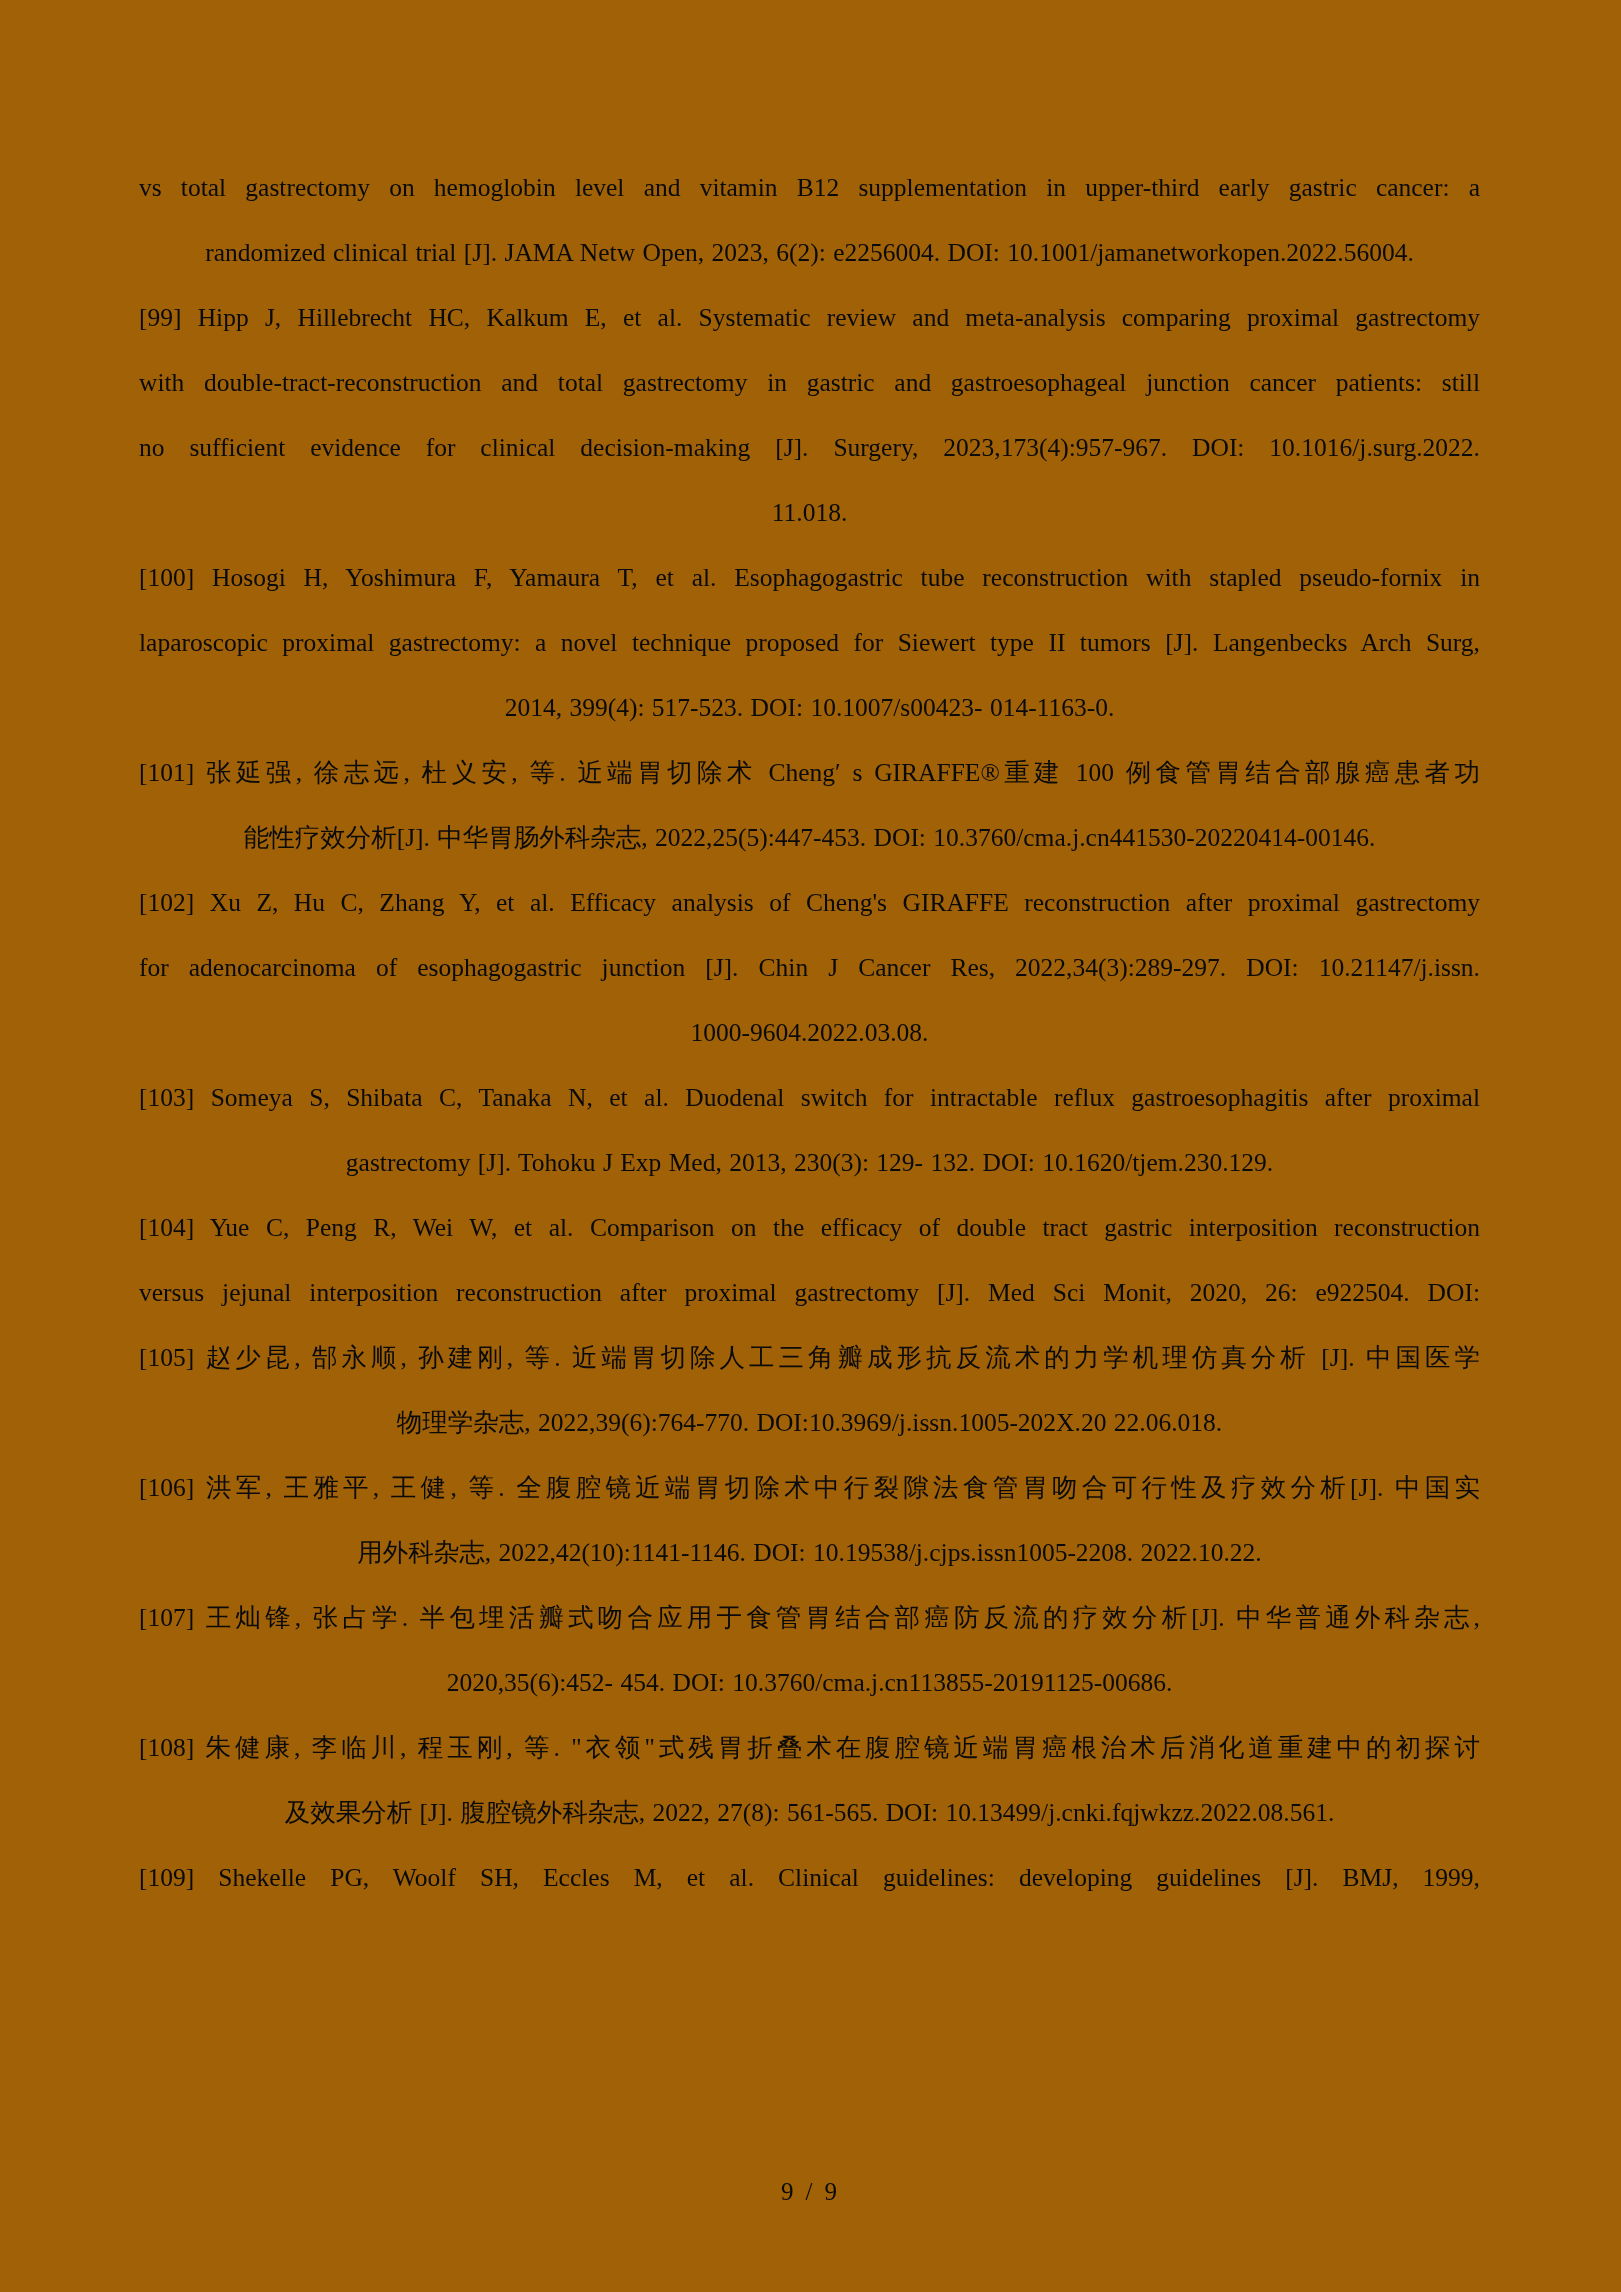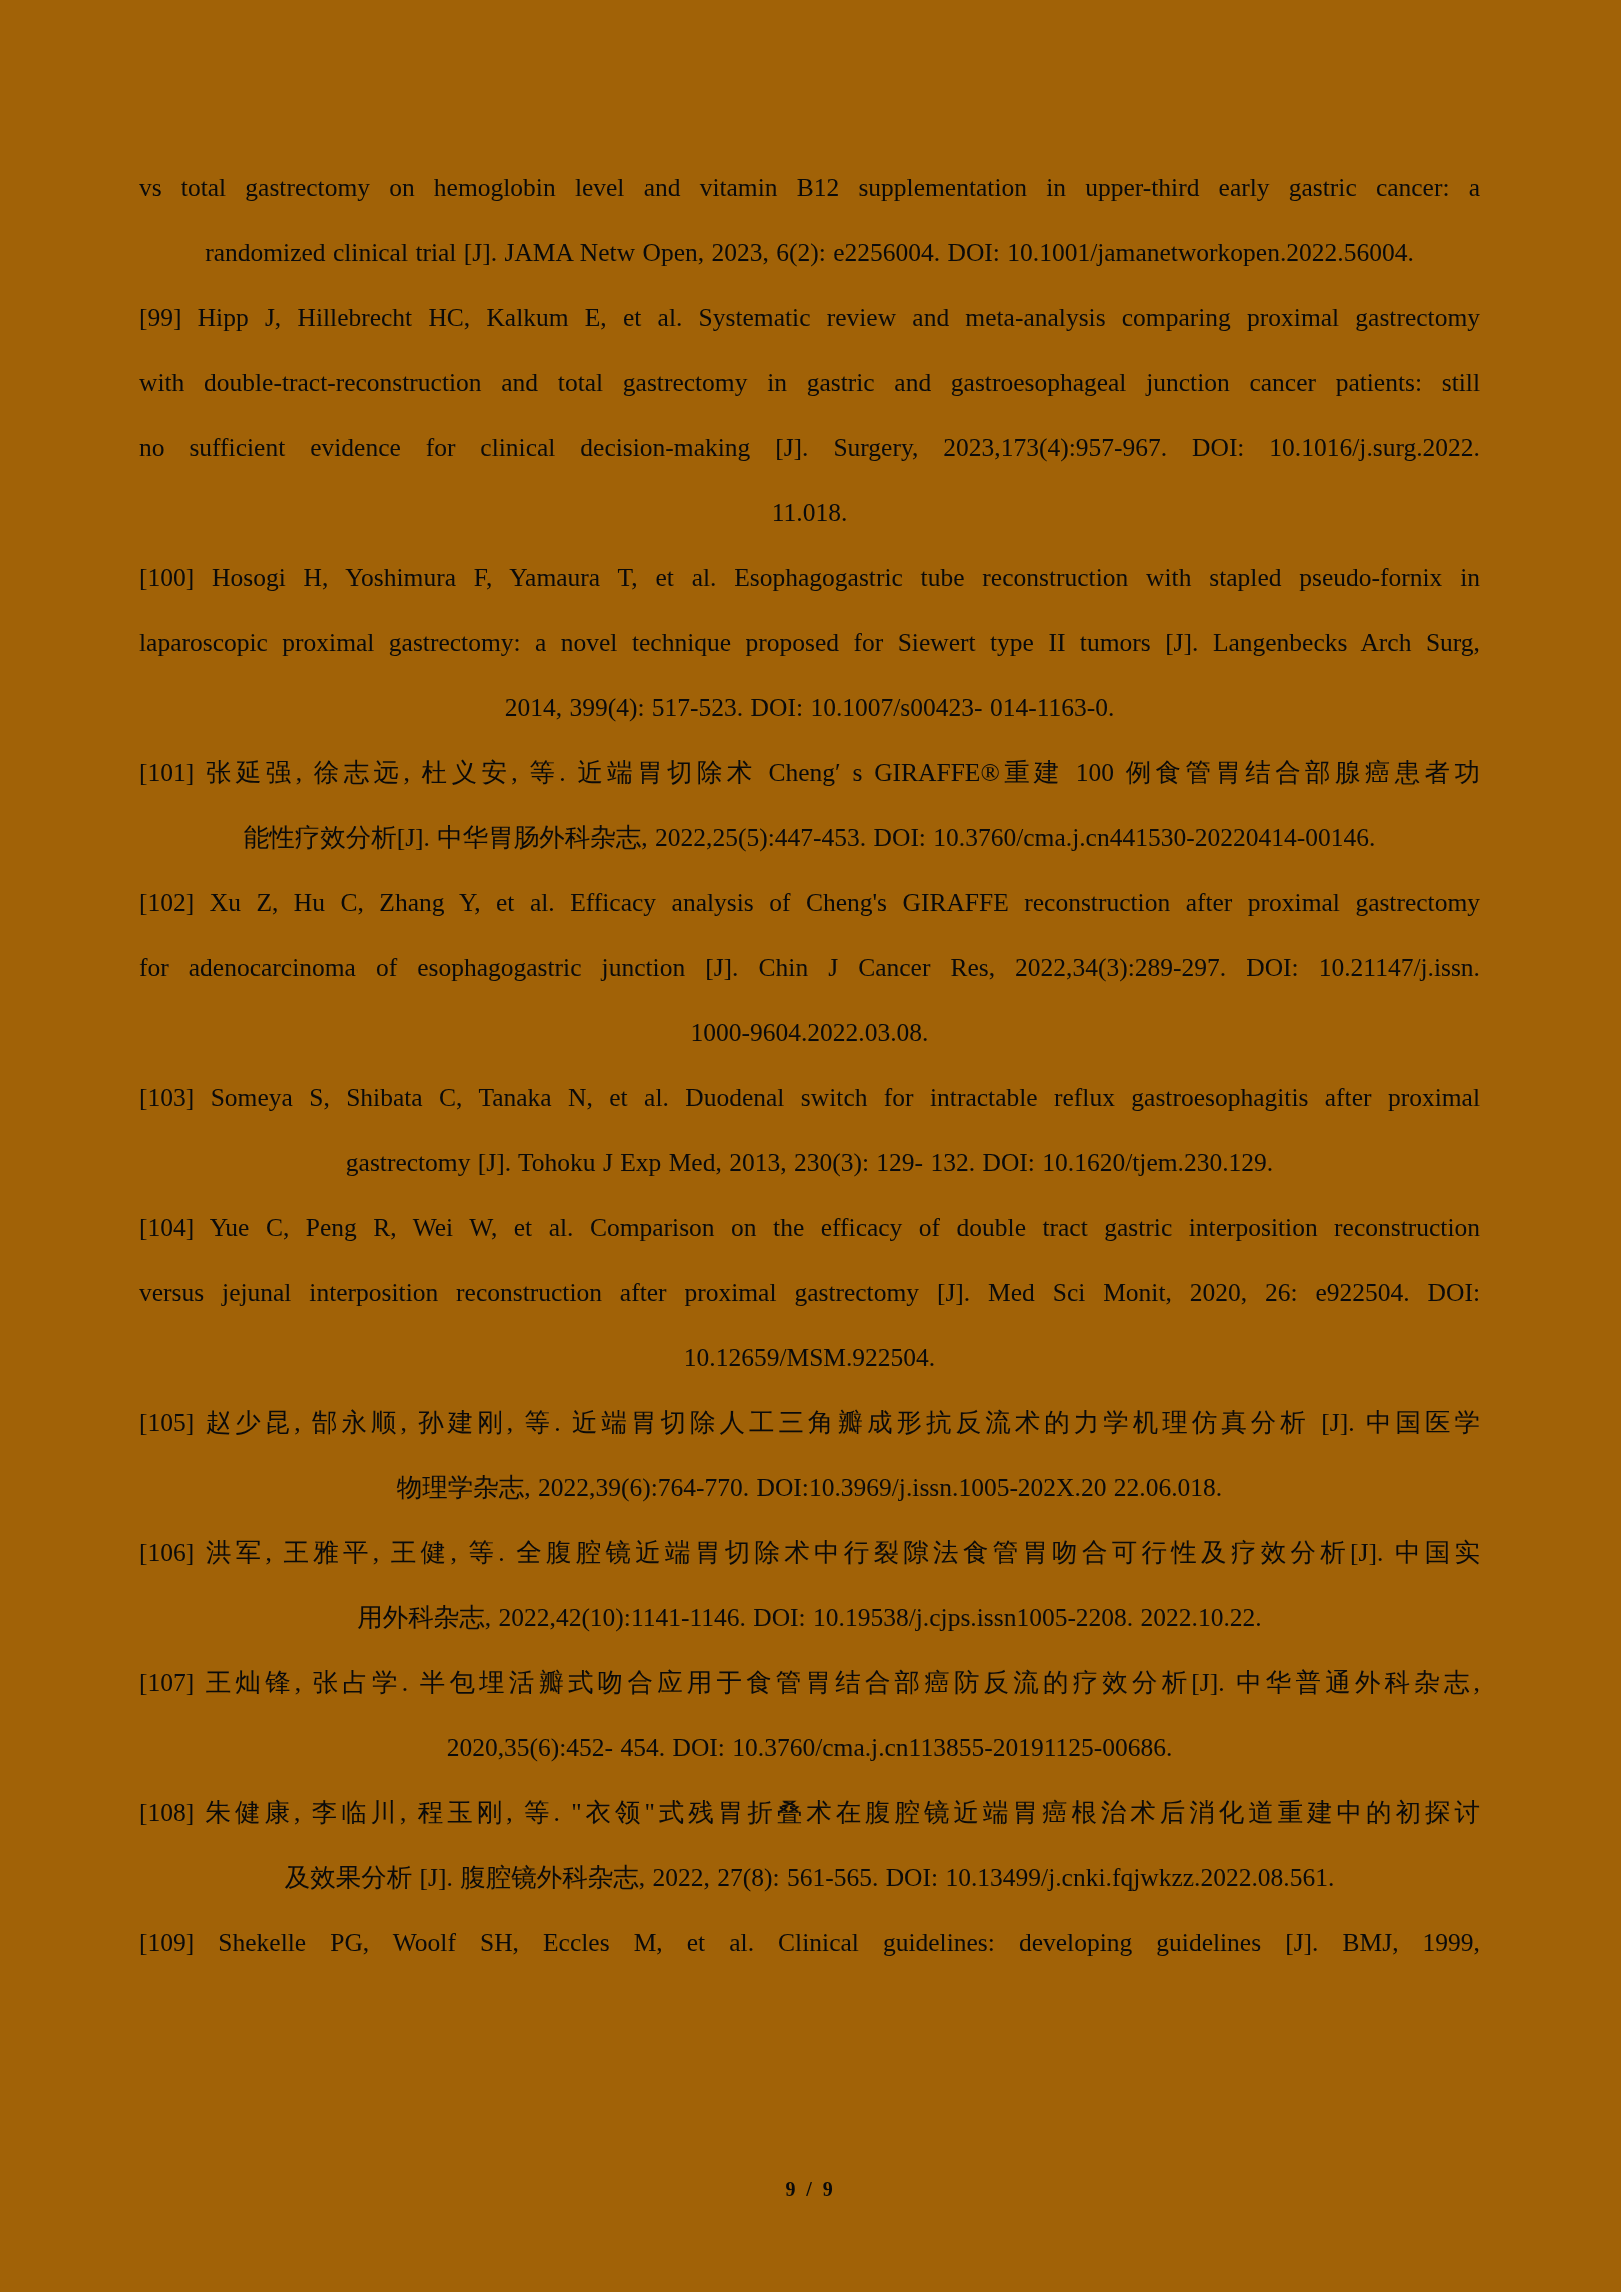--- a/index.html
+++ b/index.html
@@ -33,22 +33,22 @@
   .line.j {
     text-align: justify;
     text-align-last: justify;
   }
   .footer {
     position: absolute;
     left: 0;
     top: 2178px;
     width: 100%;
     text-align: center;
-    font-weight: bold;
-    font-size: 20px;
+    font-weight: normal;
+    font-size: 25px;
     letter-spacing: 2.9px;
   }
 </style>
 </head>
 <body>
 
 <div class="page">
   <div class="content">
     <div class="line j">vs total gastrectomy on hemoglobin level and vitamin B12 supplementation in upper-third early gastric cancer: a</div>
     <div class="line">randomized clinical trial [J]. JAMA Netw Open, 2023, 6(2): e2256004. DOI: 10.1001/jamanetworkopen.2022.56004.</div>
@@ -61,21 +61,20 @@
     <div class="line">2014, 399(4): 517-523. DOI: 10.1007/s00423- 014-1163-0.</div>
     <div class="line j">[101] 张延强, 徐志远, 杜义安, 等. 近端胃切除术 Cheng′ s GIRAFFE®重建 100 例食管胃结合部腺癌患者功</div>
     <div class="line">能性疗效分析[J]. 中华胃肠外科杂志, 2022,25(5):447-453. DOI: 10.3760/cma.j.cn441530-20220414-00146.</div>
     <div class="line j">[102] Xu Z, Hu C, Zhang Y, et al. Efficacy analysis of Cheng's GIRAFFE reconstruction after proximal gastrectomy</div>
     <div class="line j">for adenocarcinoma of esophagogastric junction [J]. Chin J Cancer Res, 2022,34(3):289-297. DOI: 10.21147/j.issn.</div>
     <div class="line">1000-9604.2022.03.08.</div>
     <div class="line j">[103] Someya S, Shibata C, Tanaka N, et al. Duodenal switch for intractable reflux gastroesophagitis after proximal</div>
     <div class="line">gastrectomy [J]. Tohoku J Exp Med, 2013, 230(3): 129- 132. DOI: 10.1620/tjem.230.129.</div>
     <div class="line j">[104] Yue C, Peng R, Wei W, et al. Comparison on the efficacy of double tract gastric interposition reconstruction</div>
     <div class="line j">versus jejunal interposition reconstruction after proximal gastrectomy [J]. Med Sci Monit, 2020, 26: e922504. DOI:</div>
-    <div class="line">10.12659/MSM.922504.</div>
     <div class="line j">[105] 赵少昆, 郜永顺, 孙建刚, 等. 近端胃切除人工三角瓣成形抗反流术的力学机理仿真分析 [J]. 中国医学</div>
     <div class="line">物理学杂志, 2022,39(6):764-770. DOI:10.3969/j.issn.1005-202X.20 22.06.018.</div>
     <div class="line j">[106] 洪军, 王雅平, 王健, 等. 全腹腔镜近端胃切除术中行裂隙法食管胃吻合可行性及疗效分析[J]. 中国实</div>
     <div class="line">用外科杂志, 2022,42(10):1141-1146. DOI: 10.19538/j.cjps.issn1005-2208. 2022.10.22.</div>
     <div class="line j">[107] 王灿锋, 张占学. 半包埋活瓣式吻合应用于食管胃结合部癌防反流的疗效分析[J]. 中华普通外科杂志,</div>
     <div class="line">2020,35(6):452- 454. DOI: 10.3760/cma.j.cn113855-20191125-00686.</div>
     <div class="line j">[108] 朱健康, 李临川, 程玉刚, 等. "衣领"式残胃折叠术在腹腔镜近端胃癌根治术后消化道重建中的初探讨</div>
     <div class="line">及效果分析 [J]. 腹腔镜外科杂志, 2022, 27(8): 561-565. DOI: 10.13499/j.cnki.fqjwkzz.2022.08.561.</div>
     <div class="line j">[109] Shekelle PG, Woolf SH, Eccles M, et al. Clinical guidelines: developing guidelines [J]. BMJ, 1999,</div>
   </div>

